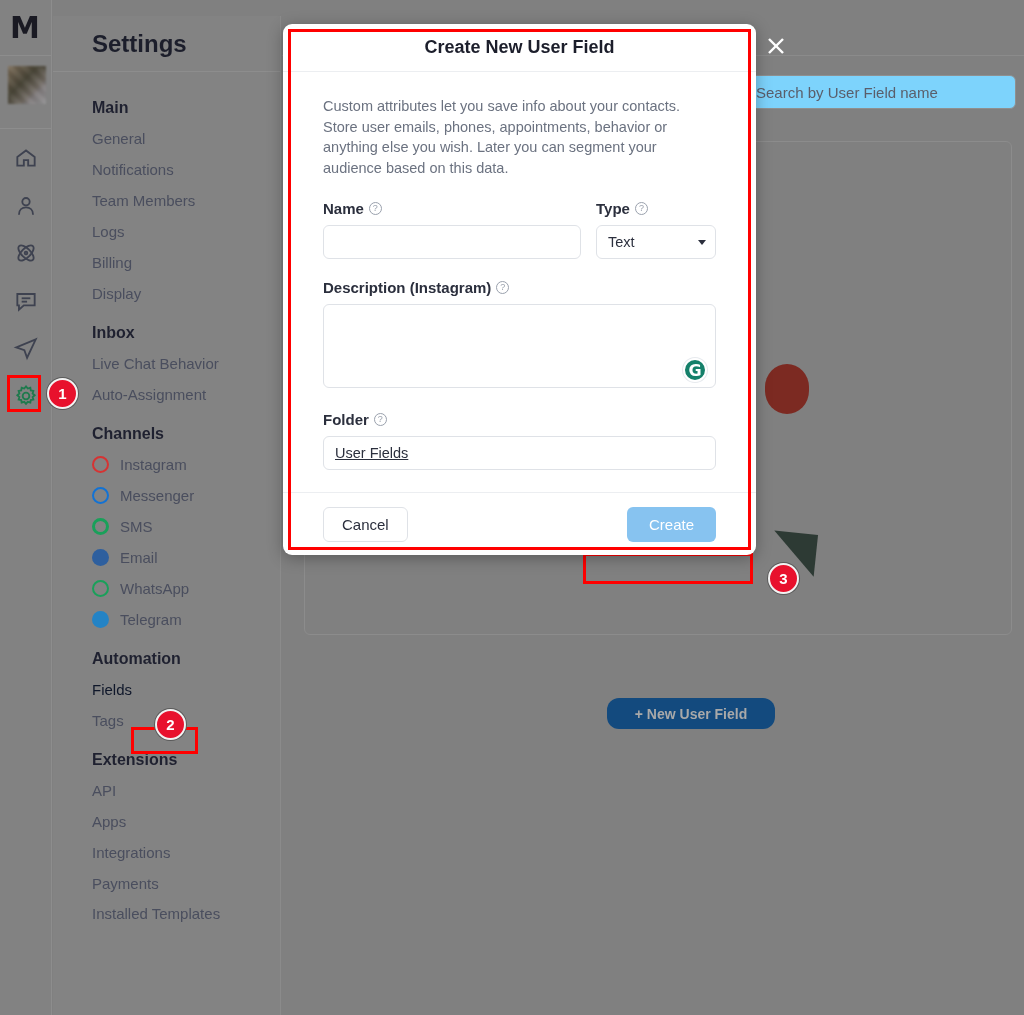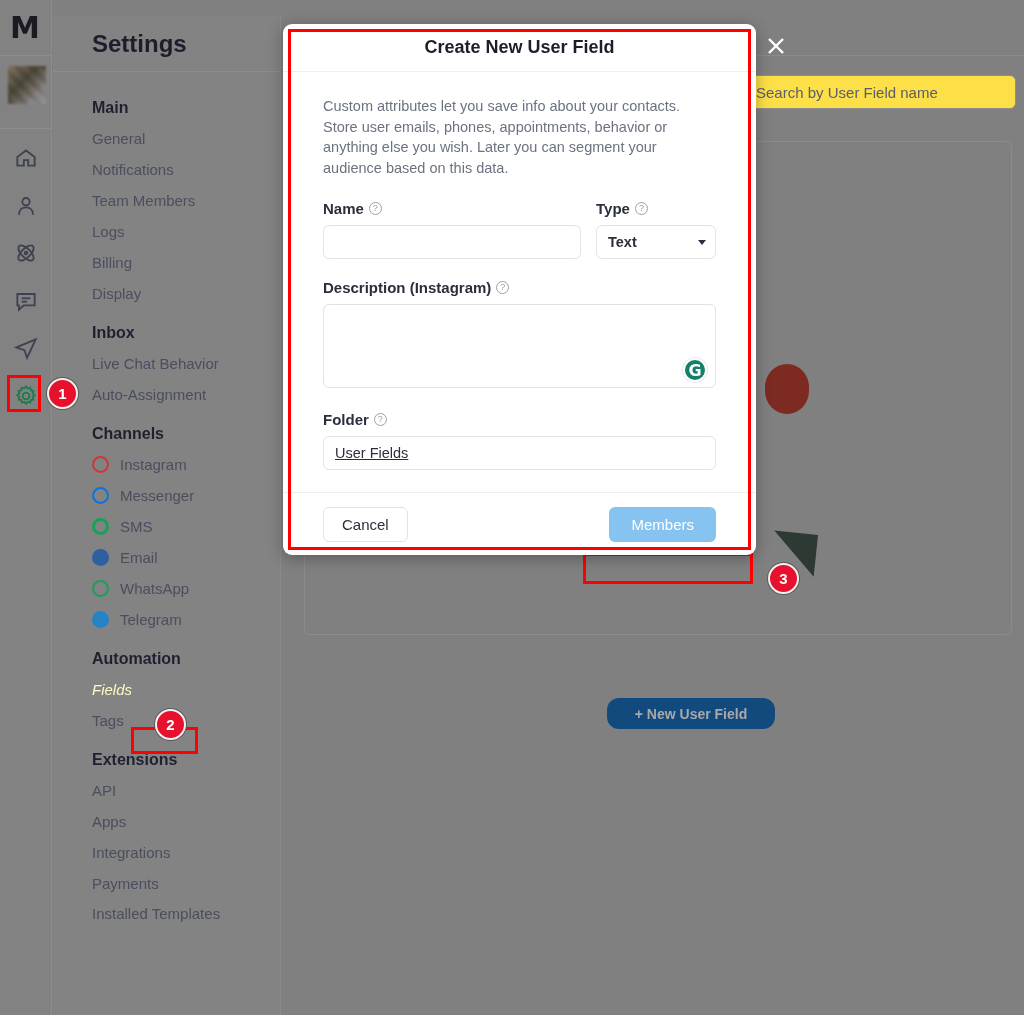--- a/index.html
+++ b/index.html
@@ -83,39 +83,38 @@
   }
   .nav-item.two-line { line-height: 23px; display:block; padding-top:3px; }
   .nav-item .ch-icon {
     width: 17px; height: 17px; border-radius: 50%;
     margin-right: 11px; flex: none;
     display: inline-block;
     position: relative;
   }
   .nav-item.highlighted-fields {
     position: relative;
-    color: #fef9c3;
-    font-style: italic;
+    color: #0f172a;
   }
   .fields-box {
     position: absolute; left: 78px; top: 711px;
     width: 67px; height: 27px;
     border: 3px solid #ff0000;
   }
 
   
   .content-area {
     position: absolute; left: 282px; top: 0; right: 0; bottom: 0;
     background: #808080;
   }
   .content-topbar { position: absolute; left:0; top:0; right:0; height: 56px; border-bottom: 1px solid #8b8b8b; }
   .search-box {
     position: absolute; left: 462px; top: 75px; width: 272px; height: 34px;
     border: 1px solid #8f8f8f; border-radius: 6px;
-    background: #fde047;
+    background: #7dd3fc;
     display: flex; align-items: center;
     padding-left: 11px;
     font-size: 15px; color: #5a5e6b;
     overflow: hidden; white-space: nowrap;
   }
   .fields-card {
     position: absolute; left: 22px; top: 141px; width: 708px; height: 494px;
     border: 1px solid #8c8c8c; border-radius: 6px;
   }
   .empty-illu-blob {
@@ -202,21 +201,21 @@
     padding: 0 11px; font-size: 14.5px; color: #2b2f3d;
     font-family: "Liberation Sans", sans-serif;
     background: #fff; outline: none; text-decoration: underline;
   }
   .select-wrap { position: relative; }
   .select-input {
     width: 100%; height: 34px;
     border: 1px solid #dfe2e7; border-radius: 6px;
     padding: 0 26px 0 11px; font-size: 14.5px; color: #2b2f3d;
     display: flex; align-items: center;
-    background: #fff; cursor: pointer; font-weight: bold;
+    background: #fff; cursor: pointer;
   }
   .caret {
     position: absolute; right: 10px; top: 50%;
     width: 0; height: 0; margin-top: -2px;
     border-left: 4px solid transparent;
     border-right: 4px solid transparent;
     border-top: 5px solid #2b2f3d;
   }
   .desc-block { margin-top: 20px; position: relative; }
   .textarea-input {
@@ -439,21 +438,21 @@
         <div class="field-label">
           <span>Folder</span>
           <span class="q-icon">?</span>
         </div>
         <input class="text-input" type="text" value="User Fields" style="">
       </div>
     </div>
 
     <div class="modal-foot">
       <button class="btn-cancel">Cancel</button>
-      <button class="btn-create">Members</button>
+      <button class="btn-create">Create</button>
     </div>
   </div>
   <div class="modal-outline"></div>
 
   <div class="modal-close">
     <svg viewBox="0 0 24 24">
         <line x1="5" y1="5" x2="19" y2="19"></line>
         <line x1="19" y1="5" x2="5" y2="19"></line>
       </svg>
   </div>

